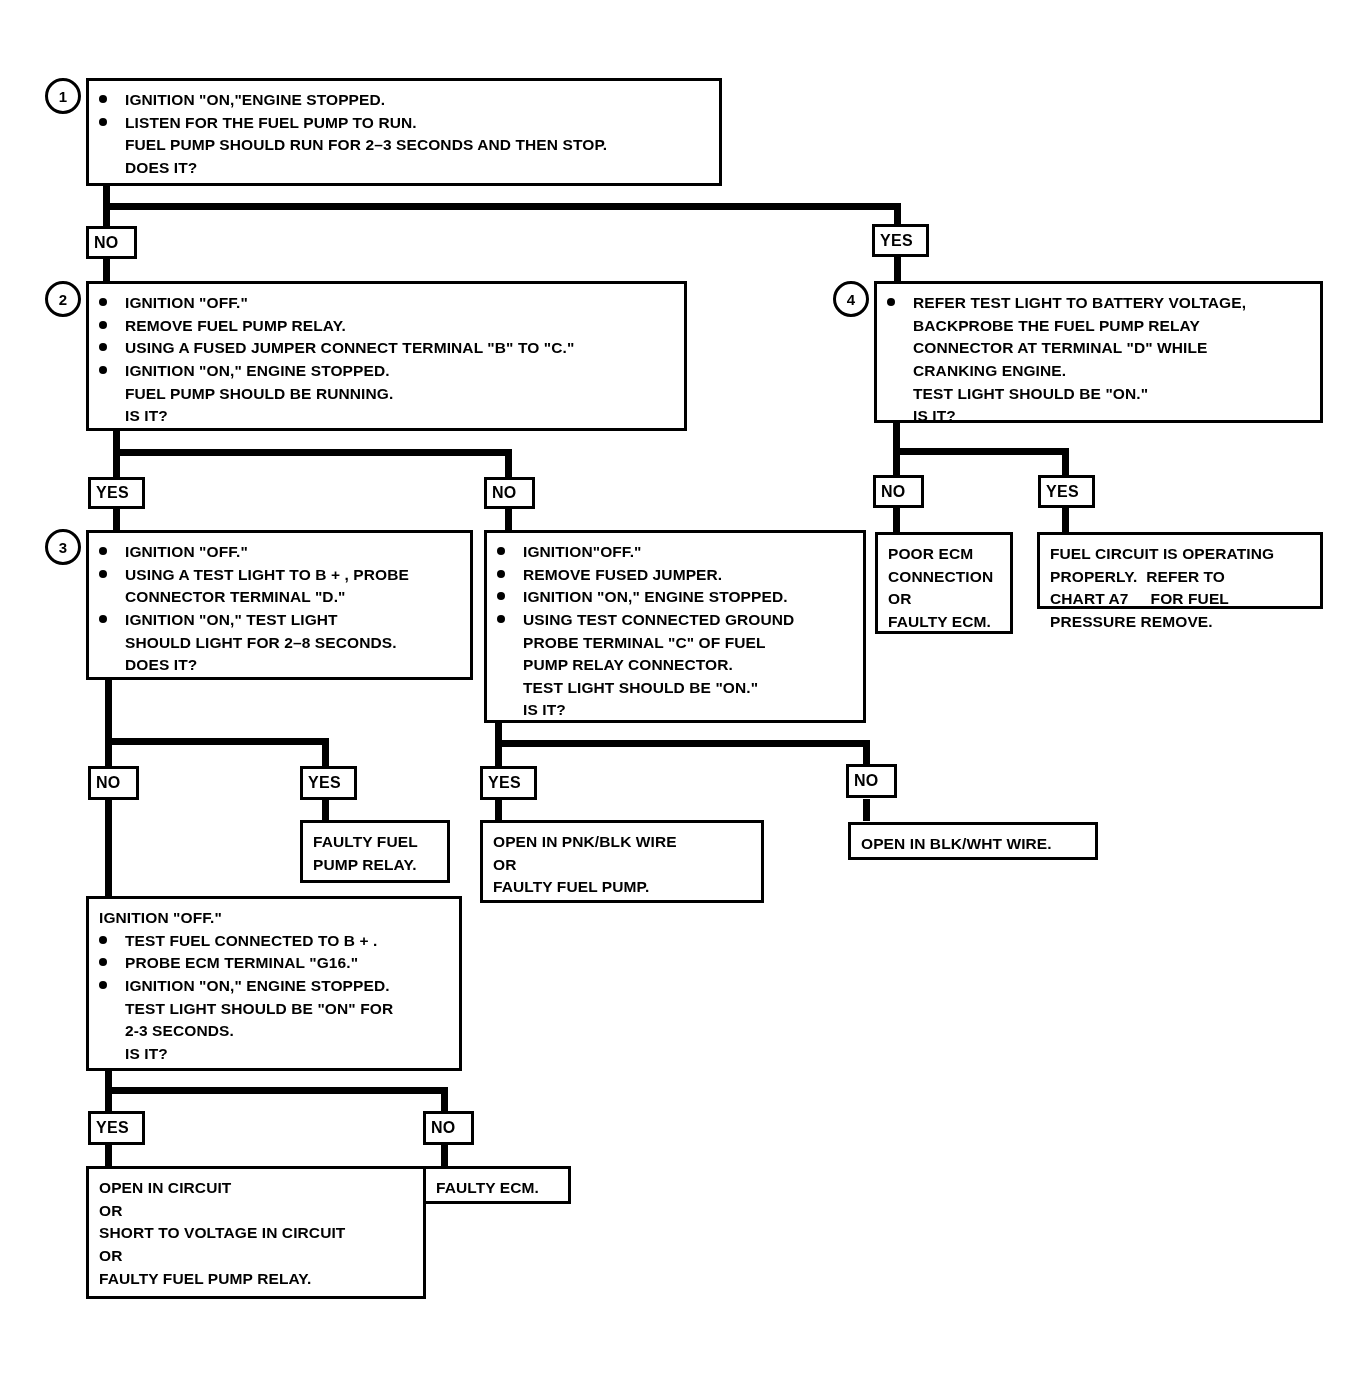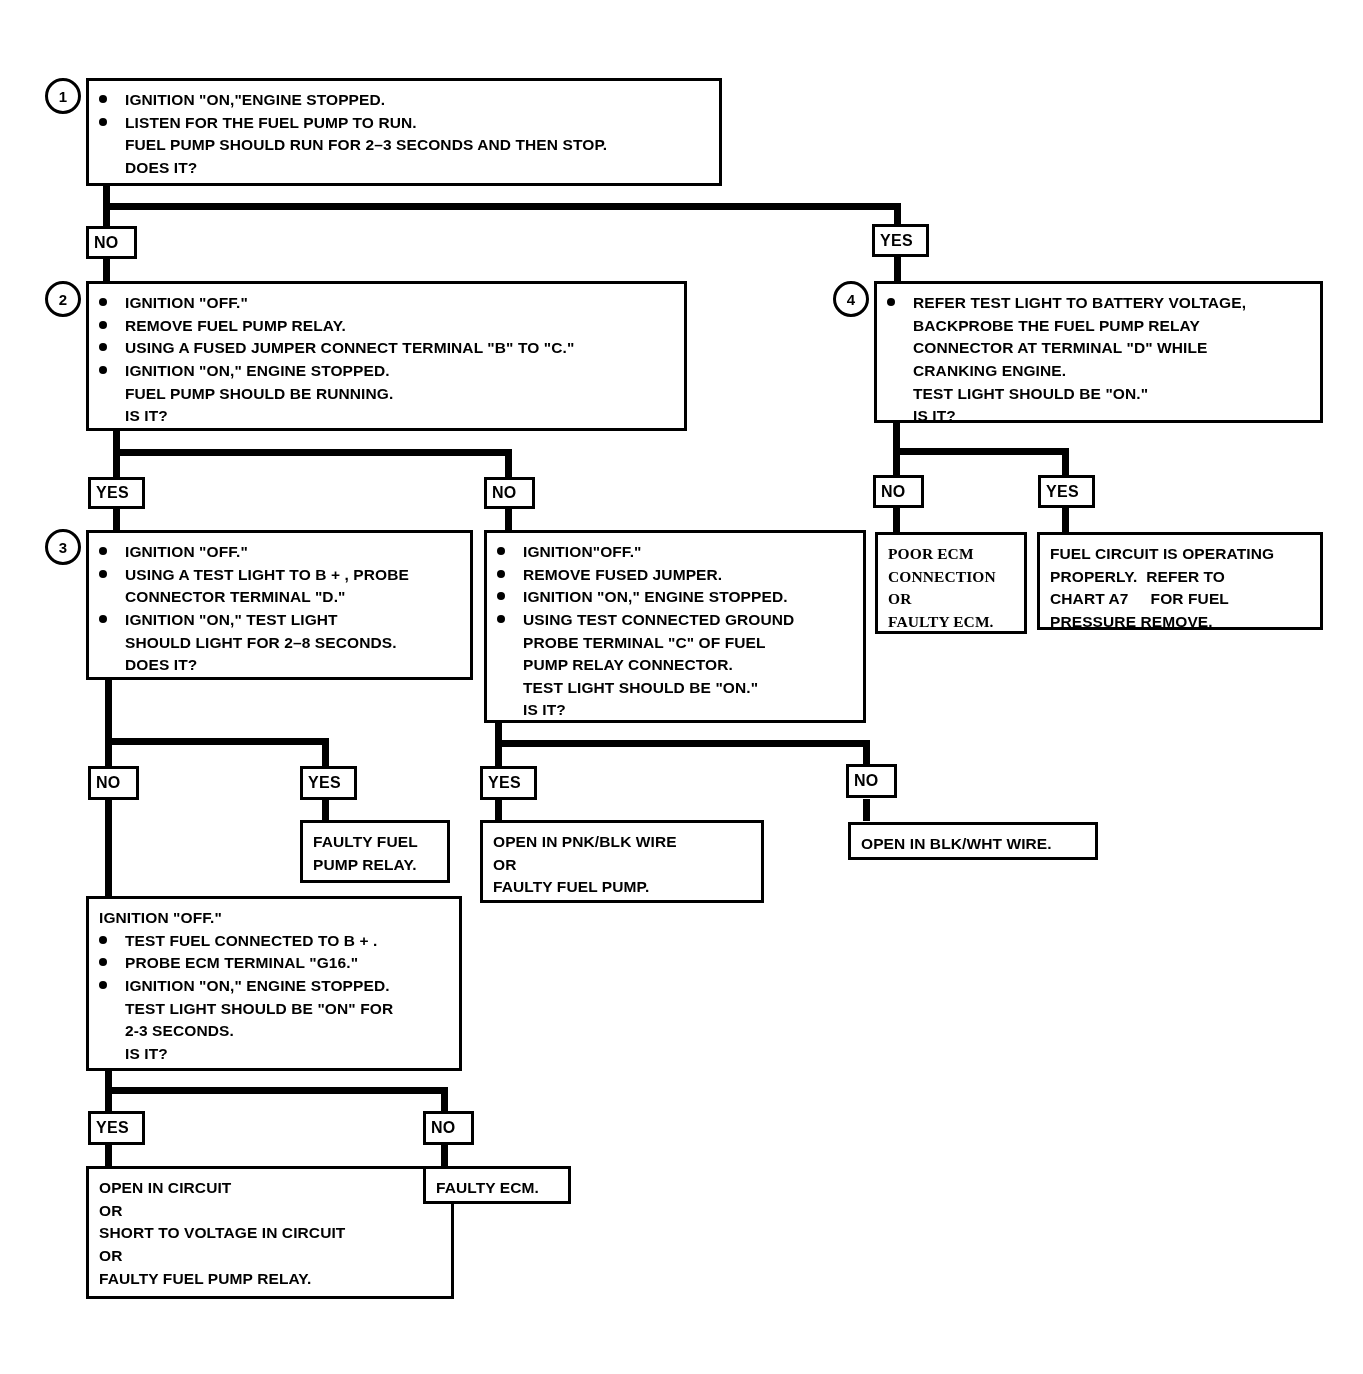--- a/index.html
+++ b/index.html
@@ -190,30 +190,30 @@
         <div class="li"><span class="bullet"><i></i></span><span class="txt">REMOVE FUSED JUMPER.</span></div>
         <div class="li"><span class="bullet"><i></i></span><span class="txt">IGNITION "ON," ENGINE STOPPED.</span></div>
         <div class="li"><span class="bullet"><i></i></span><span class="txt">USING TEST CONNECTED GROUND</span></div>
         <div class="li nobullet"><span class="bullet"><i></i></span><span class="txt">PROBE TERMINAL "C" OF FUEL</span></div>
         <div class="li nobullet"><span class="bullet"><i></i></span><span class="txt">PUMP RELAY CONNECTOR.</span></div>
         <div class="li nobullet"><span class="bullet"><i></i></span><span class="txt">TEST LIGHT SHOULD BE "ON."</span></div>
         <div class="li nobullet"><span class="bullet"><i></i></span><span class="txt">IS IT?</span></div>
       </div>
   </div>
 
-  <div class="box" style="left:875px; top:532px; width:152px; height:102px;font-family:Liberation Serif, serif;">
+  <div class="box" style="left:875px; top:532px; width:138px; height:102px;">
     <div class="lines">
         <div class="li nobullet"><span class="bullet" style="width: 0px;"><i></i></span><span class="txt">POOR ECM</span></div>
         <div class="li nobullet"><span class="bullet" style="width: 0px;"><i></i></span><span class="txt">CONNECTION</span></div>
         <div class="li nobullet"><span class="bullet" style="width: 0px;"><i></i></span><span class="txt">OR</span></div>
         <div class="li nobullet"><span class="bullet" style="width: 0px;"><i></i></span><span class="txt">FAULTY ECM.</span></div>
       </div>
   </div>
 
-  <div class="box" style="left:1037px; top:532px; width:286px; height:98px;">
+  <div class="box" style="left:1037px; top:532px; width:286px; height:77px;">
     <div class="lines">
         <div class="li nobullet"><span class="bullet" style="width: 0px;"><i></i></span><span class="txt">FUEL CIRCUIT IS OPERATING</span></div>
         <div class="li nobullet"><span class="bullet" style="width: 0px;"><i></i></span><span class="txt">PROPERLY.  REFER TO</span></div>
         <div class="li nobullet"><span class="bullet" style="width: 0px;"><i></i></span><span class="txt">CHART A7     FOR FUEL</span></div>
         <div class="li nobullet"><span class="bullet" style="width: 0px;"><i></i></span><span class="txt">PRESSURE REMOVE.</span></div>
       </div>
   </div>
 
   <div class="box" style="left:300px; top:820px; width:150px; height:63px;">
     <div class="lines">
@@ -241,21 +241,21 @@
         <div class="li nobullet"><span class="bullet" style="width: 0px;"><i></i></span><span class="txt">IGNITION "OFF."</span></div>
         <div class="li"><span class="bullet"><i></i></span><span class="txt">TEST FUEL CONNECTED TO B + .</span></div>
         <div class="li"><span class="bullet"><i></i></span><span class="txt">PROBE ECM TERMINAL "G16."</span></div>
         <div class="li"><span class="bullet"><i></i></span><span class="txt">IGNITION "ON," ENGINE STOPPED.</span></div>
         <div class="li nobullet"><span class="bullet"><i></i></span><span class="txt">TEST LIGHT SHOULD BE "ON" FOR</span></div>
         <div class="li nobullet"><span class="bullet"><i></i></span><span class="txt">2-3 SECONDS.</span></div>
         <div class="li nobullet"><span class="bullet"><i></i></span><span class="txt">IS IT?</span></div>
       </div>
   </div>
 
-  <div class="box" style="left:86px; top:1166px; width:368px; height:133px;">
+  <div class="box" style="left:86px; top:1166px; width:340px; height:133px;">
     <div class="lines">
         <div class="li nobullet"><span class="bullet" style="width: 0px;"><i></i></span><span class="txt">OPEN IN CIRCUIT</span></div>
         <div class="li nobullet"><span class="bullet" style="width: 0px;"><i></i></span><span class="txt">OR</span></div>
         <div class="li nobullet"><span class="bullet" style="width: 0px;"><i></i></span><span class="txt">SHORT TO VOLTAGE IN CIRCUIT</span></div>
         <div class="li nobullet"><span class="bullet" style="width: 0px;"><i></i></span><span class="txt">OR</span></div>
         <div class="li nobullet"><span class="bullet" style="width: 0px;"><i></i></span><span class="txt">FAULTY FUEL PUMP RELAY.</span></div>
       </div>
   </div>
 
   <div class="box" style="left:423px; top:1166px; width:148px; height:38px;">

